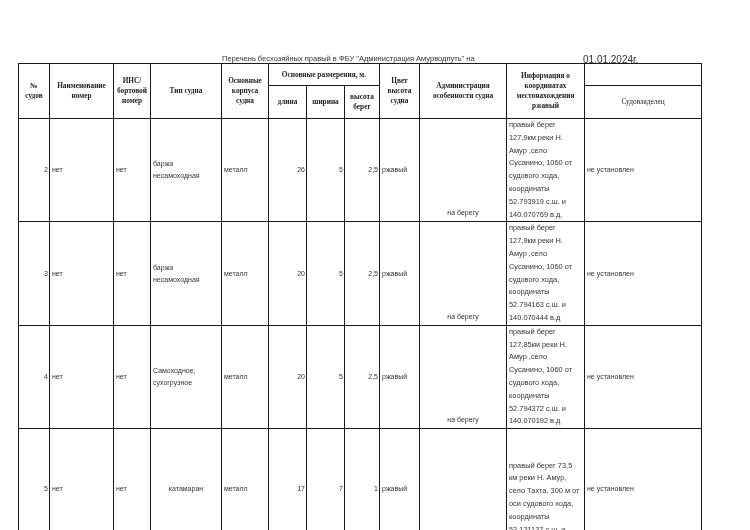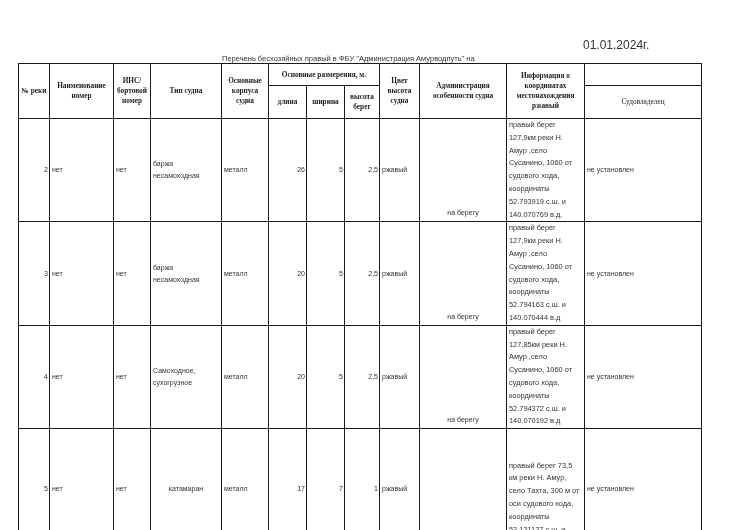--- a/index.html
+++ b/index.html
@@ -1,19 +1,19 @@
 <!DOCTYPE html>
 <html><head>
 <meta charset="utf-8">
 <style>
   html, body { margin: 0; padding: 0; background: #ffffff; }
   body { width: 750px; height: 530px; position: relative; overflow: hidden;
          font-family: "Liberation Sans", sans-serif; color: #222; }
   .title { position: absolute; top: 54px; left: 222px; font-size: 7.5px; color: #333; white-space: nowrap; }
-  .date  { position: absolute; top: 38px; left: 583px; font-size: 12px; color: #333; white-space: nowrap; }
+  .date  { position: absolute; top: 54px; left: 583px; font-size: 10px; color: #333; white-space: nowrap; }
   table.reg { position: absolute; left: 18px; top: 63px; border-collapse: collapse; table-layout: fixed; }
   table.reg td, table.reg th { border: 1.6px solid #1a1a1a; padding: 0 2px; vertical-align: middle;
        overflow: hidden; }
   table.reg th { font-family: "Liberation Serif", serif; font-weight: bold; font-size: 7.3px; line-height: 10px;
        text-align: center; color: #222; }
   table.reg td { font-size: 7px; line-height: 12px; color: #333; }
   .num { text-align: right; padding-right: 1px !important; }
   .bottom { vertical-align: bottom !important; text-align: center; padding-bottom: 2px !important; }
   .info { font-size: 7.4px !important; line-height: 12.8px !important; vertical-align: top !important; padding-top: 0 !important; margin-top: 17px;}
   .info5 { font-size: 7.4px !important; line-height: 12.8px !important; vertical-align: bottom !important; }
@@ -35,21 +35,21 @@
       <col style="width:38px">
       <col style="width:38px">
       <col style="width:35px">
     <col style="width:40px">
       <col style="width:87px">
       <col style="width:78px">
       <col style="width:117px">
   </colgroup>
   <thead>
     <tr style="height:22px">
-      <th rowspan="2">№ реки</th>
+      <th rowspan="2">№ судов</th>
       <th rowspan="2">Наименование номер</th>
       <th rowspan="2">ИНС/бортовой номер</th>
       <th rowspan="2">Тип судна</th>
       <th rowspan="2">Основные корпуса судна</th>
       <th colspan="3">Основные размерения, м.</th>
       <th rowspan="2">Цвет высота судна</th>
       <th rowspan="2">Администрация особенности судна</th>
       <th rowspan="2">Информация о координатах местонахождения ржавый</th>
       <th></th>
     </tr>

